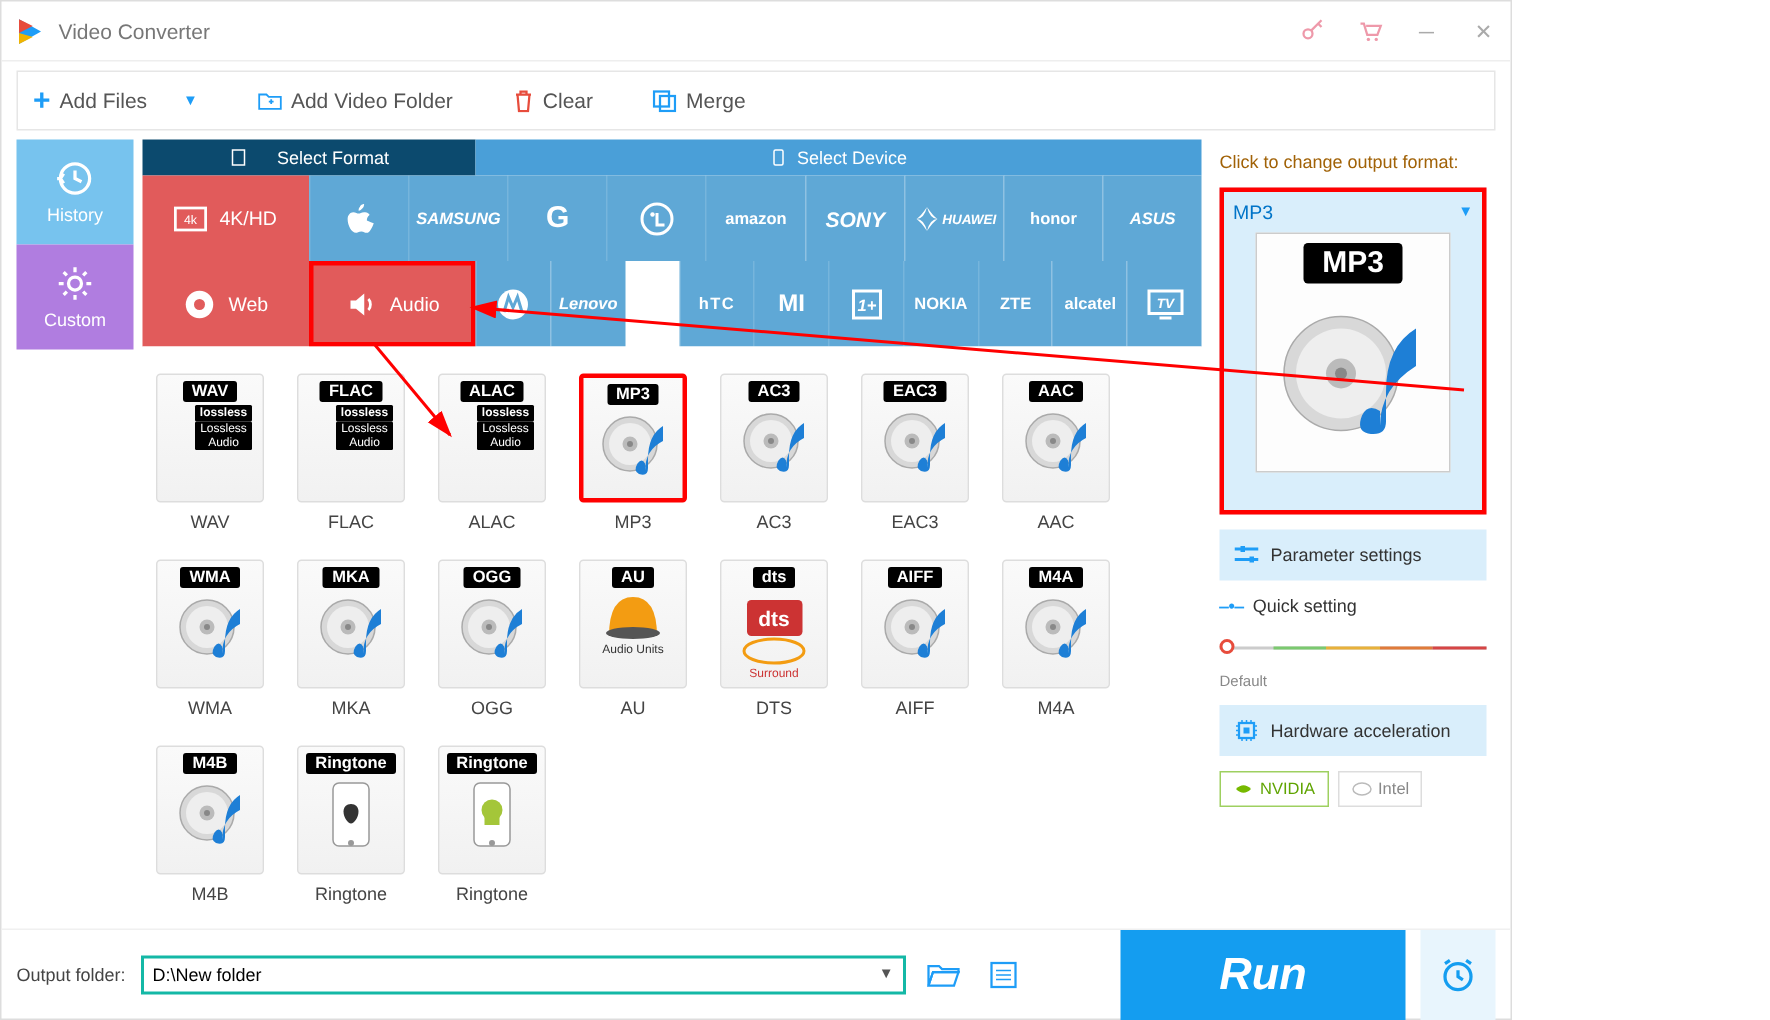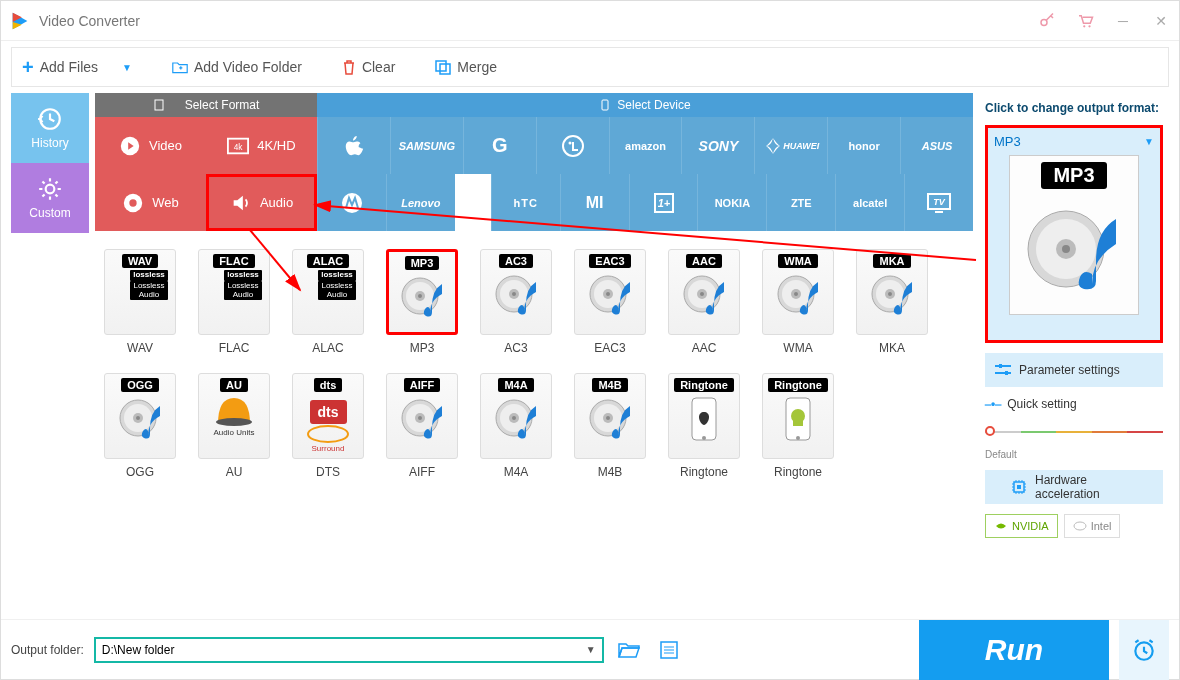--- a/index.html
+++ b/index.html
@@ -1,17 +1,17 @@
 <!DOCTYPE html>
 <html><head>
 <meta charset="utf-8">
 <style>
 * { box-sizing: border-box; margin: 0; padding: 0; font-family: "Segoe UI", Arial, sans-serif; }
 body { background: #fff; width: 1180px; height: 680px; overflow: hidden; position: relative; }
-.window { width: 1180px; height: 680px; border: 1px solid #ddd; background: #fff; display: flex; flex-direction: column; }
+.window { width: 1008px; height: 680px; border: 1px solid #ddd; background: #fff; display: flex; flex-direction: column; }
 
 
 .titlebar { height: 40px; display: flex; align-items: center; padding: 0 8px; border-bottom: 1px solid #eee; }
 .titlebar .logo { width: 22px; height: 22px; margin-right: 8px; }
 .titlebar .title { color: #777; font-size: 14px; flex: 1; }
 .titlebar .win-controls { display: flex; gap: 18px; align-items: center; }
 .titlebar .win-controls .ico { width: 20px; height: 20px; display: flex; align-items: center; justify-content: center; color: #aaa; cursor: pointer; font-size: 14px; }
 
 
 .toolbar { height: 40px; border: 1px solid #e6e6e6; margin: 6px 10px 6px 10px; display: flex; align-items: center; padding: 0 10px; gap: 40px; background: #fff; }
@@ -26,21 +26,21 @@
 .main { flex:1; display: flex; padding: 0 10px 0 10px; gap: 6px; }
 .left-col { width: 78px; display: flex; flex-direction: column; }
 .left-col .side-btn { height: 70px; display: flex; flex-direction: column; align-items: center; justify-content: center; color: #fff; font-size: 12px; gap: 4px; cursor: pointer; }
 .side-history { background: #77c3ee; }
 .side-custom { background: #b07de0; }
 
 .center { flex: 1; display: flex; flex-direction: column; }
 
 
 .cat-header { height: 24px; display: flex; }
-.cat-header .sf { flex: 0 0 222px; background: #737373; color: #fff; font-size: 12px; display:flex; align-items:center; justify-content:center; gap:20px; }
+.cat-header .sf { flex: 0 0 222px; background: #0c4a6e; color: #fff; font-size: 12px; display:flex; align-items:center; justify-content:center; gap:20px; }
 .cat-header .sd { flex: 1; background: #4a9fd8; color: #fff; font-size: 12px; display:flex; align-items:center; justify-content:center; gap:6px; }
 
 .cat-row { height: 57px; display: flex; }
 .cat-cell { display:flex; align-items:center; justify-content:center; gap:8px; color:#fff; font-size:13px; cursor:pointer; }
 .cat-video { flex:0 0 111px; background:#e15b5b; }
 .cat-4k { flex:0 0 111px; background:#e15b5b; }
 .cat-web { flex:0 0 111px; background:#e15b5b; }
 .cat-audio { flex:0 0 111px; background:#e15b5b; border:3px solid red; }
 .brand-cell { flex:1; background:#5fa8d6; border-left:1px solid rgba(255,255,255,0.15); display:flex; align-items:center; justify-content:center; color:#fff; font-size:11px; font-weight:bold; font-style:italic; }
 
@@ -49,40 +49,40 @@
 .fmt-item { width: 78px; display:flex; flex-direction:column; align-items:center; gap:6px; cursor:pointer; }
 .fmt-tile { width: 72px; height: 86px; background: linear-gradient(#fafafa,#f1f1f1); border:1px solid #ddd; border-radius:3px; display:flex; flex-direction:column; align-items:center; justify-content:flex-start; padding:4px 3px; position:relative; }
 .fmt-tile.selected { border:3px solid red; }
 .fmt-badge { background:#000; color:#fff; font-size:11px; font-weight:bold; padding:1px 6px; border-radius:2px; margin-bottom:2px; }
 .fmt-sub { background:#000; color:#fff; font-size:8px; padding:1px 3px; line-height:1.1; text-align:center; border-radius:1px;margin-left:18px; }
 .fmt-disc { width:44px; height:44px; margin-top:2px; }
 .fmt-label { font-size:12px; color:#444; }
 
 
 .right-panel { width: 190px; display:flex; flex-direction:column; padding: 8px 6px 6px 6px; gap:10px; }
-.change-label { font-size:12px; color:#0c4a6e;font-weight:bold; }
+.change-label { font-size:12px; color:#a16207; }
 .output-box { border:3px solid red; background:#d9eefb; padding:6px; display:flex; flex-direction:column; align-items:center; height:218px; }
 .output-box .hdr { width:100%; display:flex; justify-content:center; align-items:center; gap:6px; color:#0074c8; font-size:13px; font-weight:500; }
 .output-box .hdr .dd { color:#1e9df7; font-size:10px; margin-left:auto; }
 .output-big { width:130px; height:160px; background:#fdfdfd; border:1px solid #ccc; margin-top:6px; display:flex; flex-direction:column; align-items:center; padding:6px; }
 .output-big .big-badge { background:#000; color:#fff; font-size:20px; font-weight:bold; padding:2px 12px; border-radius:3px; }
 
 .param-btn { background:#d9eefb; height:34px; display:flex; align-items:center; gap:8px; padding:12px 10px; font-size:12px; color:#333; cursor:pointer; }
 .param-btn .pi { color:#1e9df7; }
 
 .quick-row { display:flex; align-items:center; gap:6px; font-size:12px; color:#333; }
 .quick-row .qi { color:#1e9df7; font-weight:bold; }
 
 .slider { height:14px; position:relative; margin-top:4px; }
 .slider .track { position:absolute; top:6px; left:0; right:0; height:2px; background:#ccc; }
 .slider .seg { position:absolute; top:6px; height:2px; }
 .slider .knob { position:absolute; top:1px; left:0; width:10px; height:10px; border:2px solid #e74c3c; border-radius:50%; background:#fff; }
 .slider-label { font-size:10px; color:#888; }
 
-.hw-btn { background:#d9eefb; height:34px; display:flex; align-items:center; gap:8px; padding:0 26px; font-size:12px; color:#333; cursor:pointer; }
+.hw-btn { background:#d9eefb; height:34px; display:flex; align-items:center; gap:8px; padding:0 10px; font-size:12px; color:#333; cursor:pointer; }
 .gpu-row { display:flex; gap:6px; }
 .gpu-box { border:1px solid #ddd; padding:4px 8px; font-size:11px; display:flex; align-items:center; gap:4px; color:#888; }
 .nvidia { color:#5fa400; border-color:#9ed060; }
 
 
 .bottombar { height:60px; display:flex; align-items:center; padding:0 10px; gap:10px; border-top:1px solid #f0f0f0; }
 .bottombar .lbl { font-size:12px; color:#444; }
 .bottombar .path-input { flex:0 0 510px; height:26px; border:2px solid #14b8a6; padding:0 6px; font-size:12px; display:flex; align-items:center; justify-content:space-between; }
 .bottombar .path-input .dd { color:#555; font-size:10px; }
 .bottombar .open-ico, .bottombar .list-ico { width:30px; height:26px; display:flex; align-items:center; justify-content:center; color:#1e9df7; cursor:pointer; }
@@ -187,27 +187,20 @@
         </div>
         <div class="sd">
           <svg width="12" height="12" viewBox="0 0 12 12">
               <rect x="3" y="1" width="6" height="10" rx="1" fill="none" stroke="#fff"></rect>
             </svg>
           <span>Select Device</span>
         </div>
       </div>
 
       <div class="cat-row">
-        <div class="cat-cell cat-video">
-          <svg width="22" height="22" viewBox="0 0 24 24">
-              <circle cx="12" cy="12" r="10" fill="#fff"></circle>
-              <polygon points="10,8 16,12 10,16" fill="#e15b5b"></polygon>
-            </svg>
-          <span>Video</span>
-        </div>
         <div class="cat-cell cat-4k">
           <svg width="22" height="18" viewBox="0 0 24 18">
               <rect x="1" y="1" width="22" height="16" fill="none" stroke="#fff" stroke-width="2"></rect>
               <text x="12" y="13" text-anchor="middle" fill="#fff" font-size="9">4k</text>
             </svg>
           <span>4K/HD</span>
         </div>
         <div class="brand-cell">
             <svg width="22" height="24" viewBox="0 0 24 24">
               <path d="M17 13c0-3 2-4 2-4-1-2-3-2-4-2-2 0-3 1-4 1s-2-1-4-1c-2 0-4 2-4 5 0 5 3 10 6 10 1 0 2-1 4-1s2 1 4 1c2 0 4-4 5-7-3-1-5-2-5-2z M14 4c1-1 1-3 1-3-1 0-3 1-3 2-1 1-1 2-1 3 1 0 2-1 3-2z" fill="#fff"></path>

